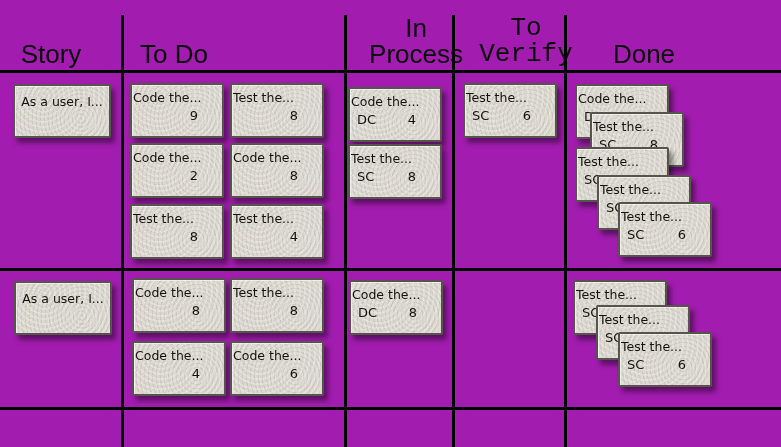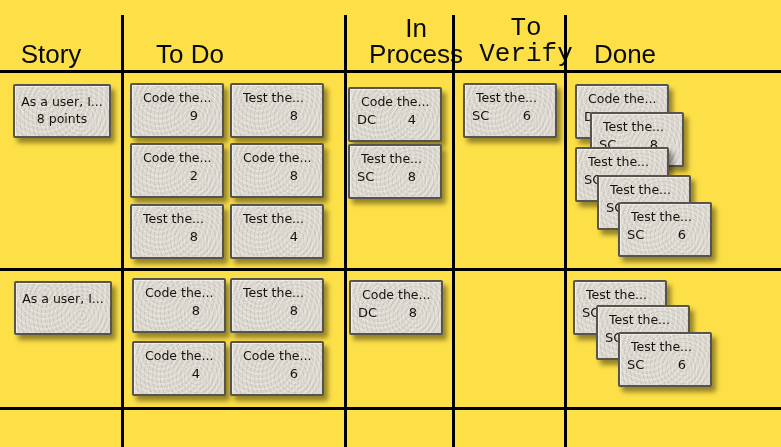--- a/index.html
+++ b/index.html
@@ -1,17 +1,17 @@
 <!DOCTYPE html>
 <html><head>
 <meta charset="utf-8">
 <style>
   html,body{margin:0;padding:0;background:#ffffff;}
   #board{
-    position:relative;width:781px;height:447px;background:#fde047;overflow:hidden;
+    position:relative;width:781px;height:447px;background:#a21caf;overflow:hidden;
     font-family:"Liberation Sans",sans-serif;
   }
   
   .vline{position:absolute;top:15px;bottom:0;width:3px;background:#000;}
   .hline{position:absolute;left:0;width:781px;height:3px;background:#000;}
   
   .colhead{
     position:absolute;top:0;height:67px;display:flex;align-items:flex-end;justify-content:center;
     font-size:26px;line-height:26px;color:#0a0a0a;text-align:center;padding-bottom:4px;
     white-space:nowrap;
@@ -24,47 +24,46 @@
     background-image:
       repeating-radial-gradient(circle at 30% 20%, rgba(255,255,255,.28) 0 1.5px, rgba(0,0,0,0) 2px 5px),
       repeating-radial-gradient(circle at 70% 65%, rgba(125,115,98,.14) 0 1px, rgba(0,0,0,0) 1.5px 4px),
       repeating-radial-gradient(circle at 15% 80%, rgba(255,255,255,.18) 0 1px, rgba(0,0,0,0) 1px 3px);
     border:2px solid #57544e;border-radius:2px;
     box-shadow:4px 5px 5px rgba(0,0,0,.42), inset 1px 1px 0 rgba(255,255,255,.55);
     color:#16130f;font-family:"DejaVu Sans",sans-serif;font-size:12.5px;line-height:16px;
   }
   .card.work{width:94px;height:55px;}
   .card.story{width:98px;height:54px;text-align:center;padding-top:8px;}
-  .card .title{padding:5px 6px 0 11px;white-space:nowrap;overflow:hidden;}
+  .card .title{padding:5px 6px 0 1px;white-space:nowrap;overflow:hidden;}
   .card .meta{display:flex;justify-content:space-between;padding:2px 24px 0 7px;font-size:13px;}
   .card.story .pts{display:block;padding-top:1px;}
 </style>
 </head>
 <body>
 
 <div id="board">
 
   <div class="colhead" style="left:1px;width:100px;">Story</div>
-  <div class="colhead" style="left:130px;width:120px;">To Do</div>
+  <div class="colhead" style="left:114px;width:120px;">To Do</div>
   <div class="colhead wrap" style="left:376px;width:80px;">In Process</div>
   <div class="colhead wrap" style="left:486px;width:80px;font-family:Liberation Mono, monospace;">To Verify</div>
-  <div class="colhead" style="left:565px;width:120px;">Done</div>
+  <div class="colhead" style="left:584px;width:120px;">Done</div>
 
   <div class="vline" style="left:121px;"></div>
   <div class="vline" style="left:344px;"></div>
   <div class="vline" style="left:452px;"></div>
   <div class="vline" style="left:564px;"></div>
   <div class="hline" style="top:70px;"></div>
   <div class="hline" style="top:268px;"></div>
   <div class="hline" style="top:407px;"></div>
 
   <div id="cards">
       <div class="card story" style="left: 13px; top: 84px;">
         <div>As a user, I...</div>
-        <div class="pts">8 points</div>
       </div>
       <div class="card work" style="left: 130px; top: 83px;">
         <div class="title">Code the...</div>
         <div class="meta">
           <div></div>
           <div>9</div>
         </div>
       </div>
       <div class="card work" style="left: 230px; top: 83px;">
         <div class="title">Test the...</div>

